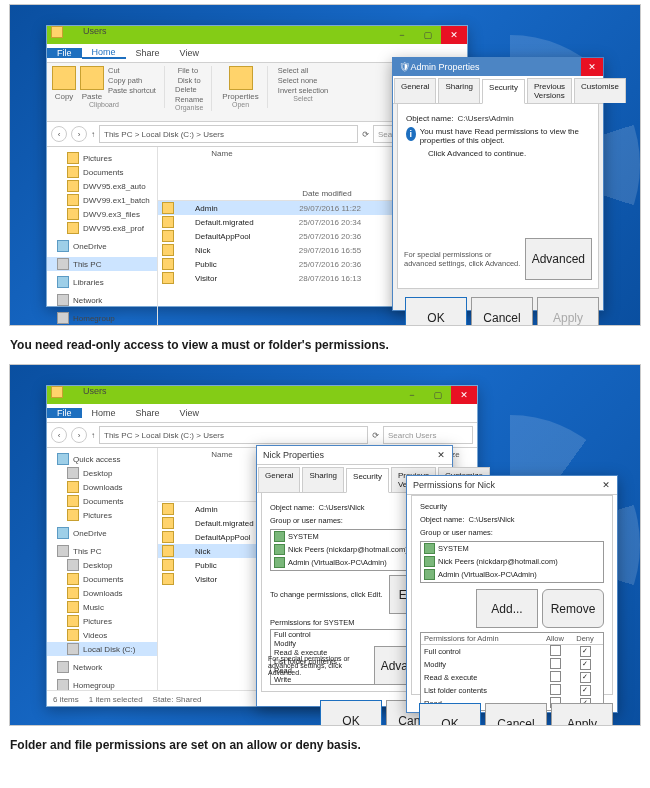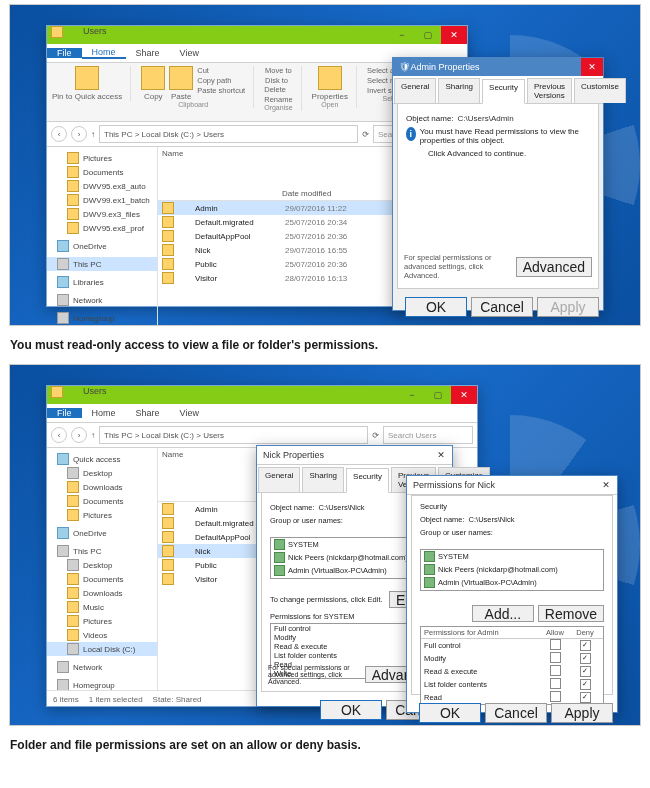--- a/index.html
+++ b/index.html
@@ -139,20 +139,21 @@
     border: 1px solid #ccc;
     height: 16px;
     display: flex;
     align-items: center;
     padding: 0 4px;
     color: #999;
   }
   .explorer-body {
     display: flex;
     height: calc(100% - 96px);
+    text-align: center;
   }
   .explorer-body.short { height: calc(100% - 78px); }
   .nav-pane {
     width: 110px;
     border-right: 1px solid #e0e0e0;
     padding: 4px 0;
     overflow: hidden;
   }
   .nav-item {
     display: flex;
@@ -228,42 +229,42 @@
   .dtabs {
     display: flex;
     background: #fff;
     border-bottom: 1px solid #ccc;
   }
   .dtabs .dtab { padding: 3px 6px; border: 1px solid #ccc; border-bottom: none; margin: 2px 1px 0 1px; background: #f0f0f0; font-size: 8px; }
   .dtabs .dtab.active { background: #fff; border-bottom: 1px solid #fff; position: relative; top: 1px; }
   .dcontent { padding: 6px 8px; background: #fff; margin: 0 4px 4px 4px; border: 1px solid #ccc; border-top: none; }
   .drow { display: flex; align-items: center; gap: 4px; margin: 4px 0; }
   .drow .info-icon { width: 14px; height: 14px; background: #1d6fbf; border-radius: 50%; color: #fff; display: inline-flex; align-items: center; justify-content: center; font-weight: bold; font-size: 9px; }
-  .listbox { border: 1px solid #999; background: #fff; height: 40px; overflow: hidden; margin: 12px 0; }
+  .listbox { border: 1px solid #999; background: #fff; height: 40px; overflow: hidden; margin: 4px 0; }
   .listbox .li { padding: 1px 3px; font-size: 7.5px; display: flex; align-items: center; gap: 3px; }
   .listbox .li .gico { width: 9px; height: 9px; background: #7ab77a; border: 1px solid #4a8a4a; }
   .permbox { border: 1px solid #999; background: #fff; margin: 2px 0; font-size: 7.5px; }
   .permbox .phead { display: flex; border-bottom: 1px solid #ccc; padding: 1px 3px; color: #555; }
   .permbox .phead span:nth-child(1) { flex: 1; }
   .permbox .phead span:nth-child(2), .permbox .phead span:nth-child(3) { width: 30px; text-align: center; }
   .permbox .prow { display: flex; padding: 0 3px; align-items: center; }
   .permbox .prow span:nth-child(1) { flex: 1; }
   .permbox .prow .chk { width: 30px; text-align: center; }
   .permbox .prow .chk .box { display:inline-block; width: 9px; height: 9px; border: 1px solid #888; background: #fff; font-size: 7px; line-height: 8px; }
   .btnrow { display: flex; justify-content: flex-end; gap: 4px; padding: 4px; }
   .btn {
     min-width: 48px;
     height: 18px;
     border: 1px solid #9a9a9a;
     background: #f0f0f0;
-    font-size: 14px;
+    font-size: 12px;
     display: inline-flex;
     align-items: center;
     justify-content: center;
-    padding: 0 6px;
+    padding: 11px 6px;
   }
   .btn.primary { border-color: #1d6fbf; }
   .btn.disabled { color: #aaa; }
 </style>
 </head>
 <body>
 
 <div class="panel p1">
   <div class="win10-sun"></div>
 
@@ -278,44 +279,40 @@
       </div>
     </div>
     <div class="ribbon-tabs">
       <div class="tab file">File</div>
       <div class="tab active">Home</div>
       <div class="tab">Share</div>
       <div class="tab">View</div>
     </div>
     <div class="ribbon-body">
       <div class="ribbon-group">
-        <div class="bigicon"></div>
-        <span>Pin to Quick access</span>
-      </div>
-      <div class="ribbon-group">
         <div style="display:flex; gap:4px;">
           <div style="display:flex;flex-direction:column;align-items:center;">
             <div class="bigicon"></div>
             <span>Copy</span>
           </div>
           <div style="display:flex;flex-direction:column;align-items:center;">
             <div class="bigicon"></div>
             <span>Paste</span>
           </div>
           <div class="smallrow">
             <span>Cut</span>
             <span>Copy path</span>
             <span>Paste shortcut</span>
           </div>
         </div>
         <div class="label">Clipboard</div>
       </div>
       <div class="ribbon-group">
         <div class="smallrow">
-          <span>Move to</span>
+          <span>File to</span>
           <span>Disk to</span>
         </div>
         <div class="smallrow">
           <span>Delete</span>
           <span>Rename</span>
         </div>
         <div class="label">Organise</div>
       </div>
       <div class="ribbon-group">
         <div class="bigicon"></div>
@@ -480,21 +477,21 @@
         </div>
       </div>
     </div>
     <div class="btnrow">
       <span class="btn primary">OK</span>
       <span class="btn">Cancel</span>
       <span class="btn disabled">Apply</span>
     </div>
   </div>
 </div>
-<div class="caption">You must read-only access to view a file or folder's permissions.</div>
+<div class="caption">You need read-only access to view a must or folder's permissions.</div>
 
 <div class="panel p2">
   <div class="win10-sun"></div>
 
   <div class="explorer" style="left:36px; top:20px; width:430px; height:320px;">
     <div class="titlebar">
       <span class="fico" style="width:10px;height:10px;background:#ffd36b;border:1px solid #c8a030;"></span>
       <span>Users</span>
       <div class="wctl">
         <span>−</span>
@@ -740,21 +737,21 @@
           <div class="li">
             <span class="gico"></span>
             <span>Admin (VirtualBox-PC\Admin)</span>
           </div>
           <div class="li">
             <span class="gico"></span>
           </div>
         </div>
       <div class="btnrow" style="padding:2px 0;align-items:center;">
         <span class="btn" style="height:15px;">Add...</span>
-        <span class="btn" style="height:15px;">Remove</span>
+        <span class="btn" style="height:15px;border-radius:6px;">Remove</span>
       </div>
       <div class="permbox">
         <div class="phead">
           <span>Permissions for Admin</span>
           <span>Allow</span>
           <span>Deny</span>
         </div>
         <div id="p2-perm-rows">
             <div class="prow">
               <span>Full control</span>

